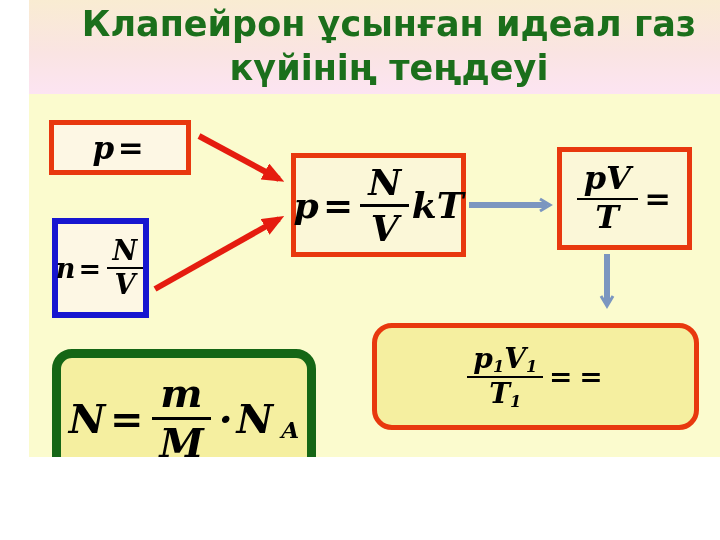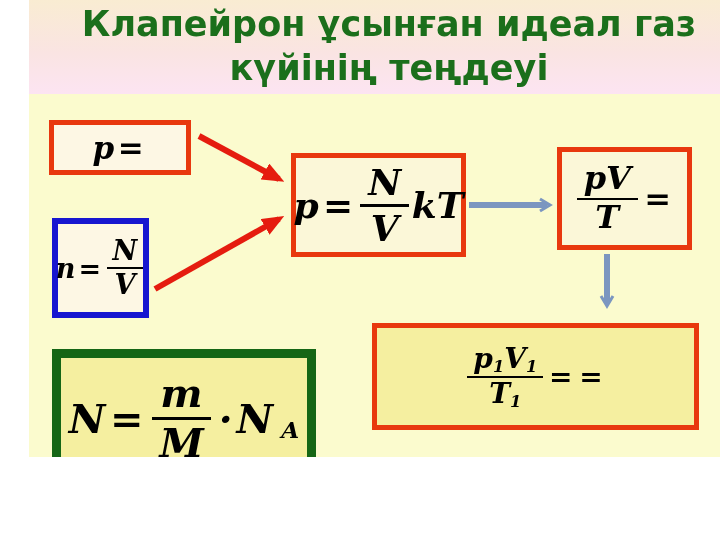--- a/index.html
+++ b/index.html
@@ -36,21 +36,21 @@
     font-family:"DejaVu Serif",serif;
     font-style:italic;font-weight:bold;
     color:var(--c-formula-ink,#000);
     z-index:2;
   }
   .b-red{border:5px solid var(--c-border-red,#e8380e);}
   .b-blue{border:6px solid var(--c-border-blue,#1716d0);}
   .b-green{border:9px solid var(--c-border-green,#156615);}
   .fill-cream{background:var(--c-fill-cream,#fdf7e4);}
   .fill-pale{background:var(--c-fill-pale,#fbf7d8);}
-  .fill-deep{background:var(--c-fill-deep,#f5efa0);}
+  .fill-deep{background:var(--c-fill-deep,#f5efa0);border-radius:20px;}
 
   .box-pnkt   {left:20px; top:120px;width:142px;height:55px; font-size:31px;}
   .box-conc   {left:23px; top:218px;width:97px; height:100px;font-size:27px;}
   .box-central{left:262px;top:153px;width:175px;height:104px;font-size:36px;}
   .box-state  {left:528px;top:147px;width:135px;height:103px;font-size:32px;}
   .box-comb   {left:343px;top:323px;width:327px;height:107px;font-size:28px;}
   .box-avg    {left:23px; top:349px;width:264px;height:138px;font-size:40px;}
 
   .eq{font-style:normal;font-weight:bold;margin:0 0.12em;}
   .frac{

